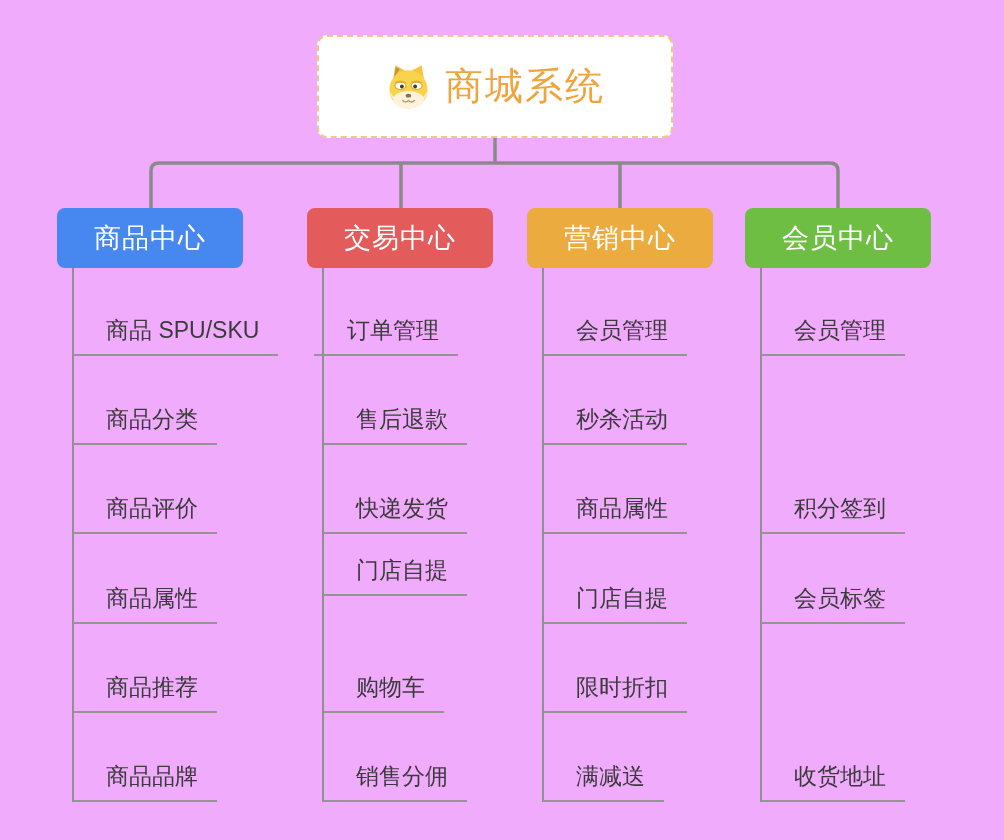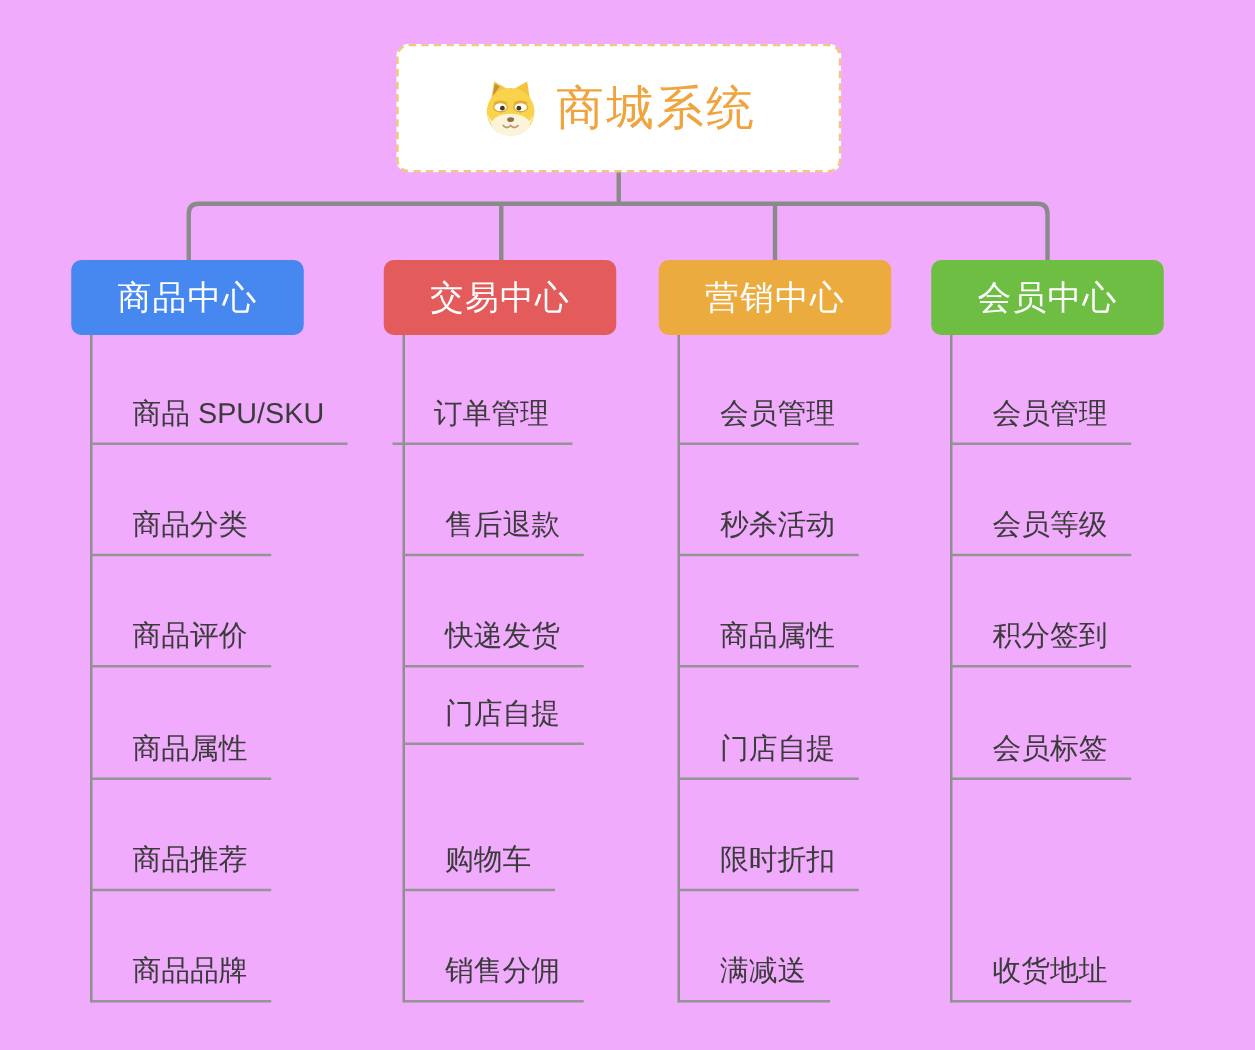--- a/index.html
+++ b/index.html
@@ -105,18 +105,17 @@
   <div class="row" style="left:323px;top:763px"><span class="row-label">销售分佣</span></div>
 
   <div class="row" style="left:543px;top:317px"><span class="row-label">会员管理</span></div>
   <div class="row" style="left:543px;top:406px"><span class="row-label">秒杀活动</span></div>
   <div class="row" style="left:543px;top:495px"><span class="row-label">商品属性</span></div>
   <div class="row" style="left:543px;top:585px"><span class="row-label">门店自提</span></div>
   <div class="row" style="left:543px;top:674px"><span class="row-label">限时折扣</span></div>
   <div class="row" style="left:543px;top:763px"><span class="row-label">满减送</span></div>
 
   <div class="row" style="left:761px;top:317px"><span class="row-label">会员管理</span></div>
-  <div class="row" style="left:761px;top:406px"><span class="row-label">会员等级</span></div>
   <div class="row" style="left:761px;top:495px"><span class="row-label">积分签到</span></div>
   <div class="row" style="left:761px;top:585px"><span class="row-label">会员标签</span></div>
   <div class="row" style="left:761px;top:763px"><span class="row-label">收货地址</span></div>
 
 </div>
 
 </body></html>

